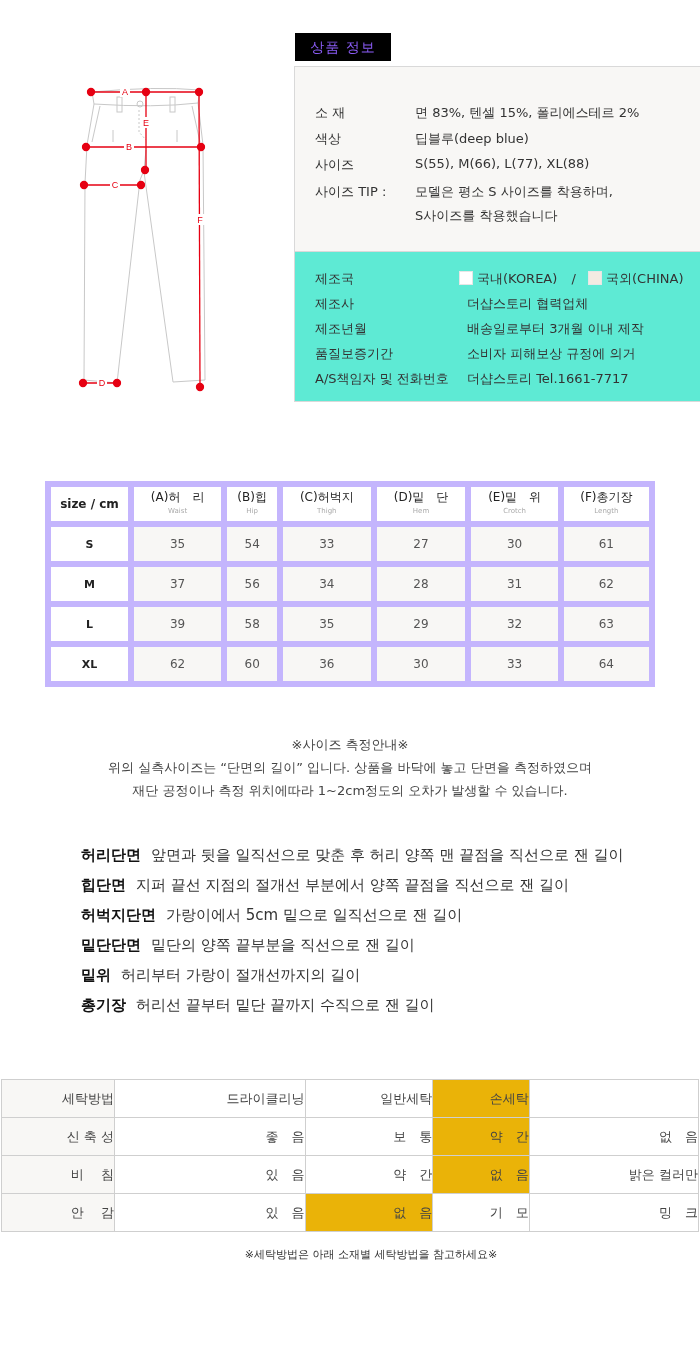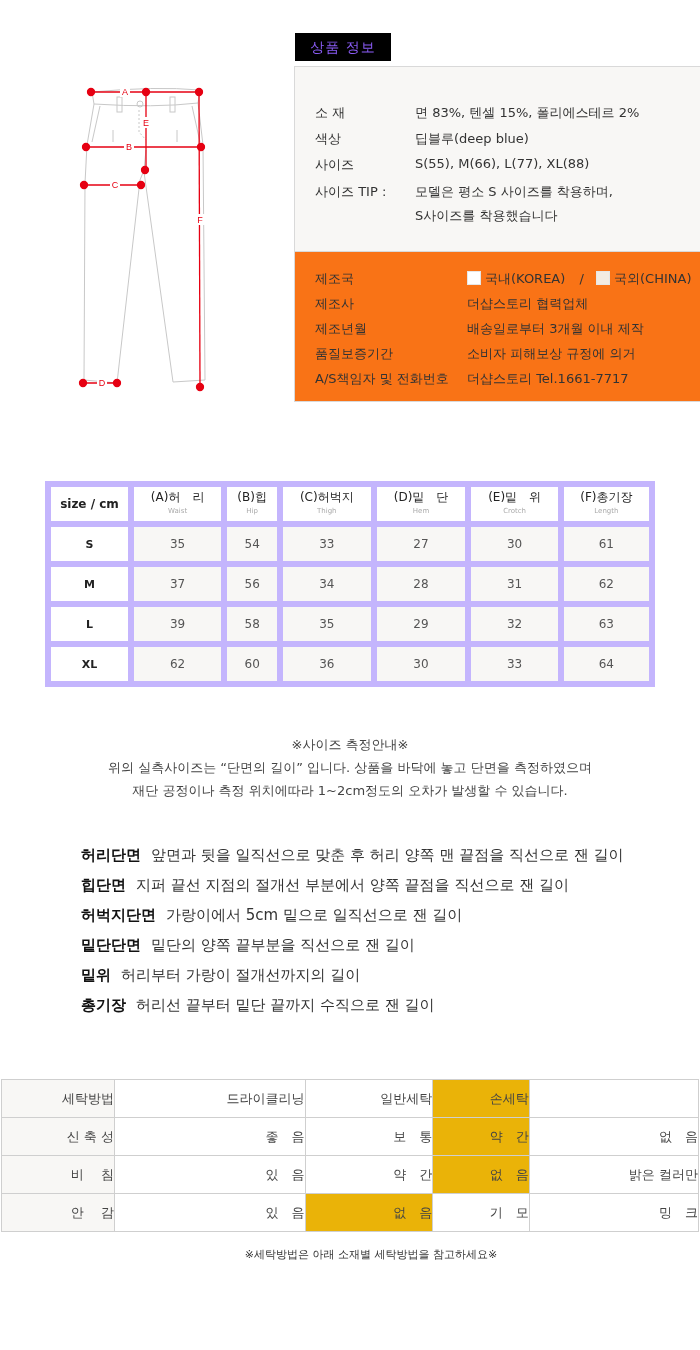--- a/index.html
+++ b/index.html
@@ -6,21 +6,21 @@
   html, body { width: 700px; height: 1350px; background: #ffffff; }
   body { font-family: "DejaVu Sans", "Liberation Sans", sans-serif; color: #333; position: relative; overflow: hidden; }
 
   
   .diagram { position: absolute; left: 60px; top: 70px; width: 180px; height: 330px; }
   .diagram svg { width: 180px; height: 330px; display: block; }
 
   
   .info-title { position: absolute; left: 295px; top: 33px; width: 96px; height: 28px; background: #000; color: #8b5cf6; font-size: 14px; line-height: 28px; text-align: center; letter-spacing: 1px; }
   .info-box1 { position: absolute; left: 294px; top: 66px; width: 456px; height: 186px; background: #f8f7f5; border: 1px solid #d9d9d9; border-right: none; }
-  .info-box2 { position: absolute; left: 294px; top: 252px; width: 406px; height: 150px; background: #f97316; border: 1px solid #d9d9d9; border-top: none; border-right: none; }
+  .info-box2 { position: absolute; left: 294px; top: 252px; width: 406px; height: 150px; background: #5eead4; border: 1px solid #d9d9d9; border-top: none; border-right: none; }
   .info-row { position: absolute; font-size: 13px; color: #333; white-space: nowrap; }
   .info-row .k { position: absolute; left: 0; }
   .info-row .v { position: absolute; }
   .swatch { display: inline-block; width: 14px; height: 14px; vertical-align: -2px; margin-right: 4px; border: 1px solid #e6e6e6; }
 
   
   .size-table { position: absolute; left: 45px; top: 481px; border-collapse: collapse; width: 610px; }
   .size-table td { border: 6px solid #c4b5fd; text-align: center; font-size: 12px; color: #555; height: 40px; }
   .size-table tr.head td { height: 40px; background: #fff; color: #222; font-size: 12px; line-height: 13px; }
   .size-table td.label { background: #fff; color: #222; font-weight: bold; font-size: 11px; width: 83px; }
@@ -113,21 +113,21 @@
   <div class="info-row" style="left:20px; top:116px;">
     <span class="k">사이즈 TIP :</span>
     <span class="v" style="left:100px;">모델은 평소 S 사이즈를 착용하며,</span>
     <span class="v" style="left:100px; top:24px;">S사이즈를 착용했습니다</span>
   </div>
 </div>
 
 <div class="info-box2">
   <div class="info-row" style="left:20px; top:18px;">
     <span class="k">제조국</span>
-    <span class="v" style="left:152px;">
+    <span class="v" style="left:144px;">
       <span class="swatch" style="background:#ffffff;"></span><span>국내(KOREA)</span>
       <span style="margin:0 8px 0 10px;">/</span>
       <span class="swatch" style="background:#f3ebe2;"></span><span>국외(CHINA)</span>
     </span>
   </div>
   <div class="info-row" style="left:20px; top:43px;">
     <span class="k">제조사</span>
     <span class="v" style="left:152px;">더샵스토리 협력업체</span>
   </div>
   <div class="info-row" style="left:20px; top:68px;">

